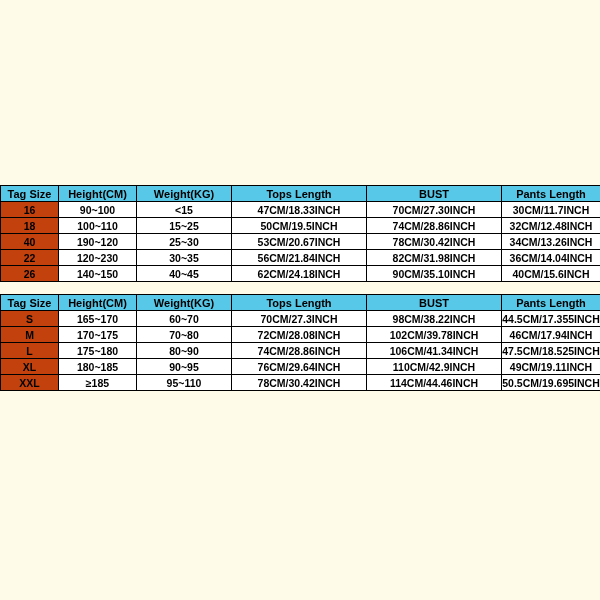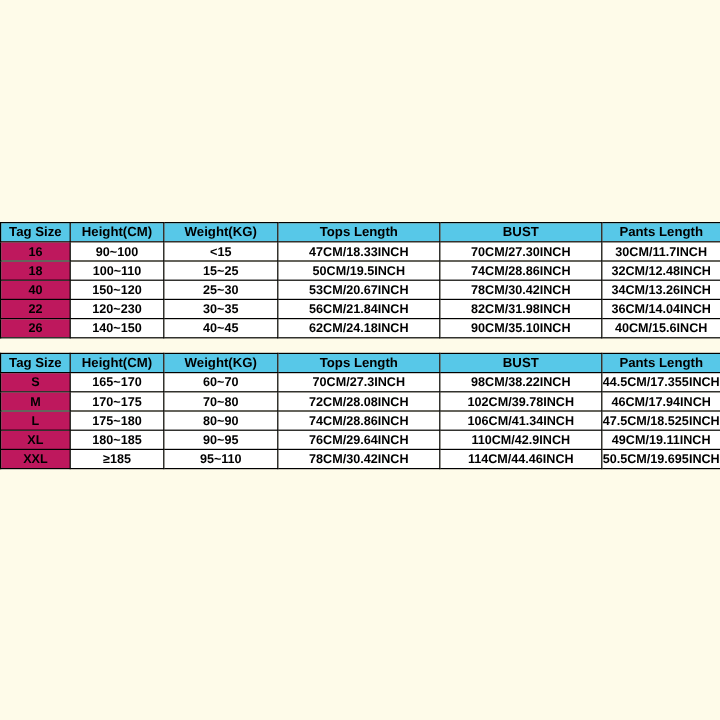--- a/index.html
+++ b/index.html
@@ -50,21 +50,21 @@
     font-size: 11px;
     letter-spacing: 0px;
     color: #000;
   }
   table.size-chart tbody td {
     background: #ffffff;
     font-weight: bold;
     font-size: 10.5px;
   }
   table.size-chart tbody td.tagcell {
-    background: #be185d;
+    background: #c2410c;
     font-weight: bold;
   }
   .col-tag { width: 58px; }
   .col-height { width: 78px; }
   .col-weight { width: 95px; }
   .col-tops { width: 135px; }
   .col-bust { width: 135px; }
   .col-pants { width: 99px; }
   .table-gap {
     height: 12px;
@@ -107,21 +107,21 @@
         <tr>
           <td class="tagcell">18</td>
           <td>100~110</td>
           <td>15~25</td>
           <td>50CM/19.5INCH</td>
           <td>74CM/28.86INCH</td>
           <td>32CM/12.48INCH</td>
         </tr>
         <tr>
           <td class="tagcell">40</td>
-          <td>150~120</td>
+          <td>190~120</td>
           <td>25~30</td>
           <td>53CM/20.67INCH</td>
           <td>78CM/30.42INCH</td>
           <td>34CM/13.26INCH</td>
         </tr>
         <tr>
           <td class="tagcell">22</td>
           <td>120~230</td>
           <td>30~35</td>
           <td>56CM/21.84INCH</td>

